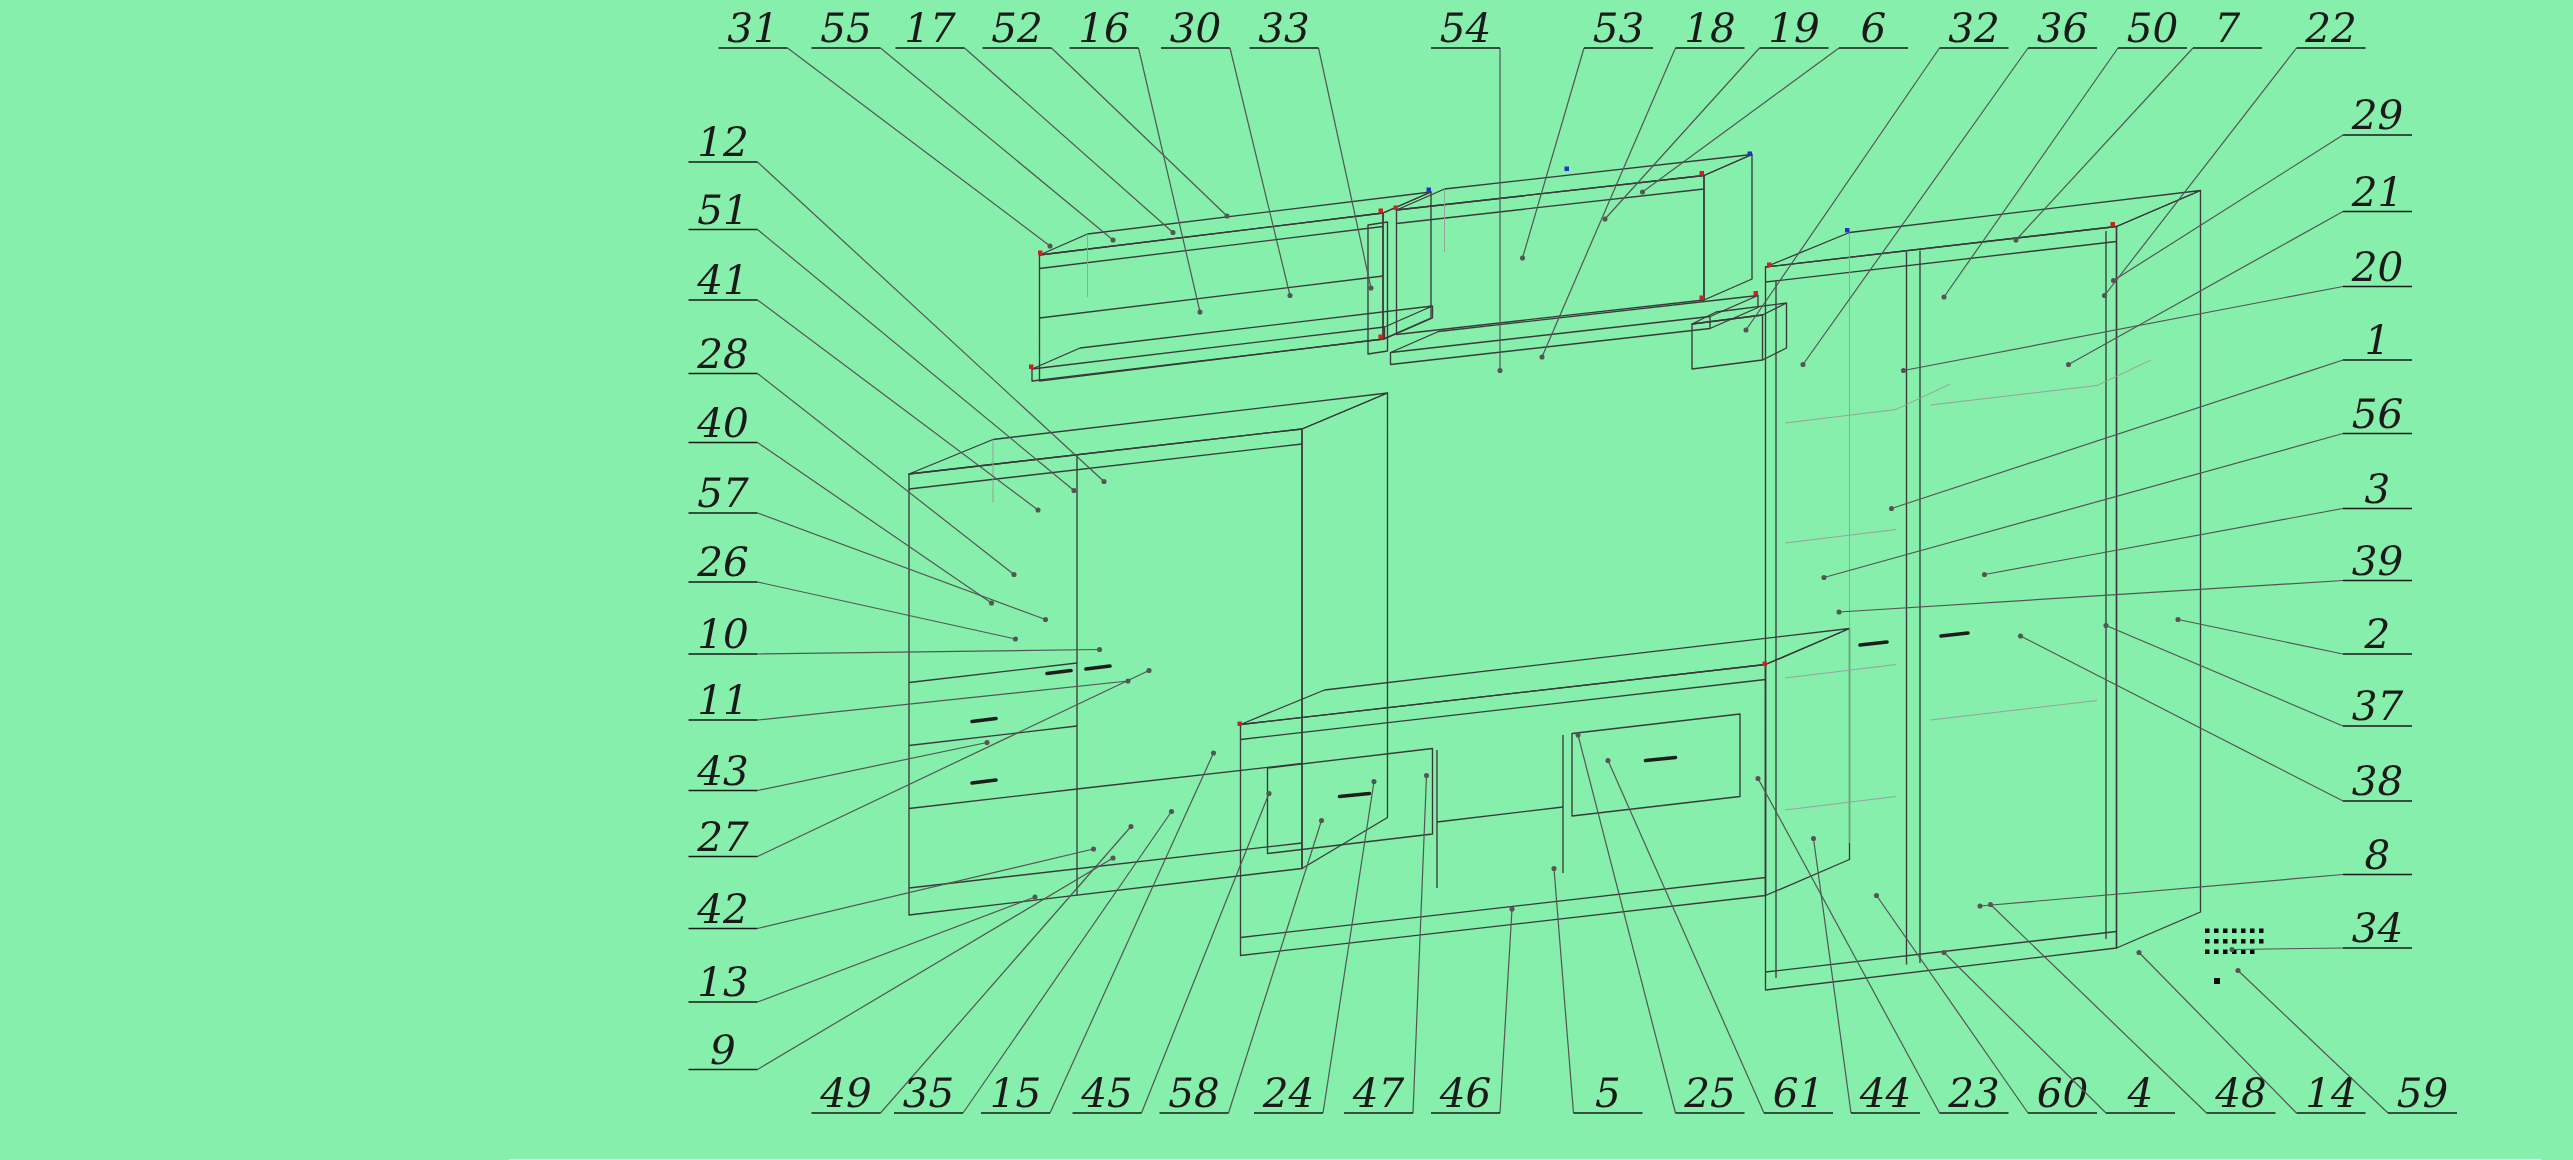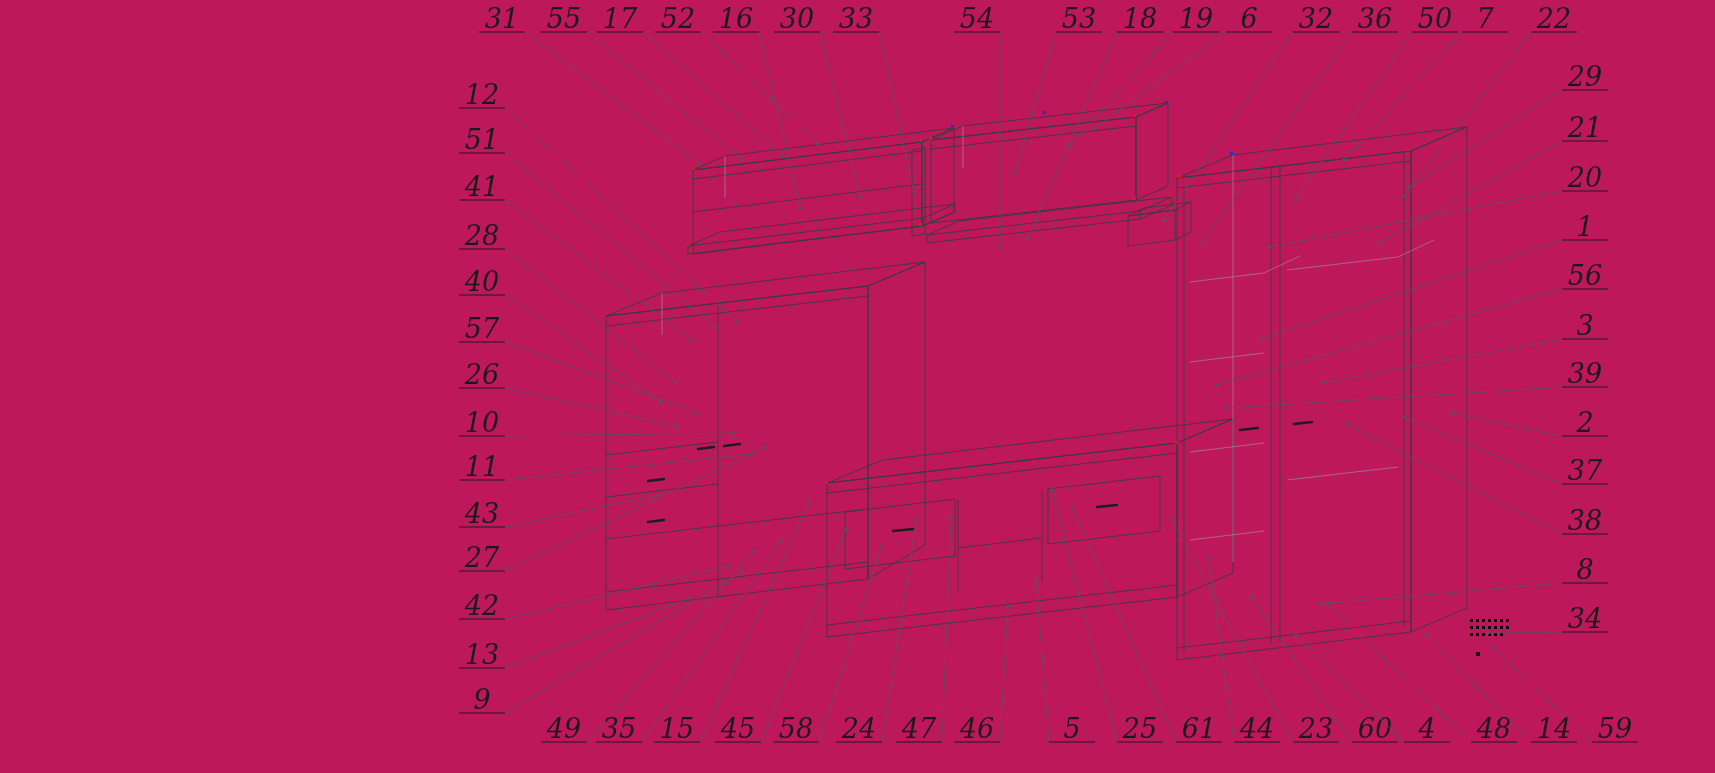--- a/index.html
+++ b/index.html
@@ -1,16 +1,16 @@
 <!DOCTYPE html>
 <html><head>
 <meta charset="utf-8">
 <style>
   html,body{margin:0;padding:0;background:#ffffff;}
-  .canvas{position:relative;width:1715px;height:773px;background:#be185d;overflow:hidden;}
+  .canvas{position:relative;width:1715px;height:773px;background:#86efac;overflow:hidden;}
   svg{display:block;}
   .wf path, .wf line{stroke:#3a3a3a;stroke-width:0.9;fill:none;stroke-linejoin:round;}
   .wfl{stroke:#9a9a9a !important;stroke-width:0.6 !important;}
   .hnd{stroke:#1d1d1d !important;stroke-width:2.4 !important;stroke-linecap:round;}
   .lbl{font-family:"DejaVu Serif","Liberation Serif",serif;font-style:italic;font-size:27px;fill:#1a1a1a;text-anchor:middle;}
 </style>
 </head>
 <body>
 
 <div class="canvas">

